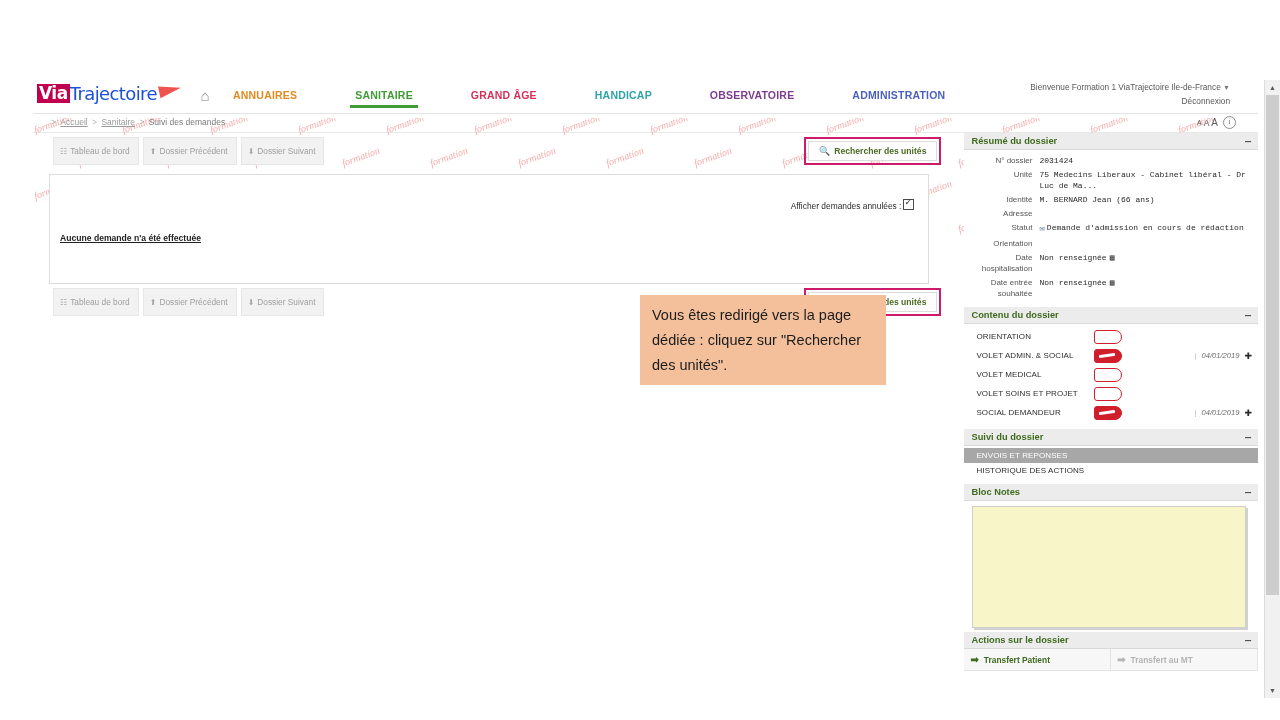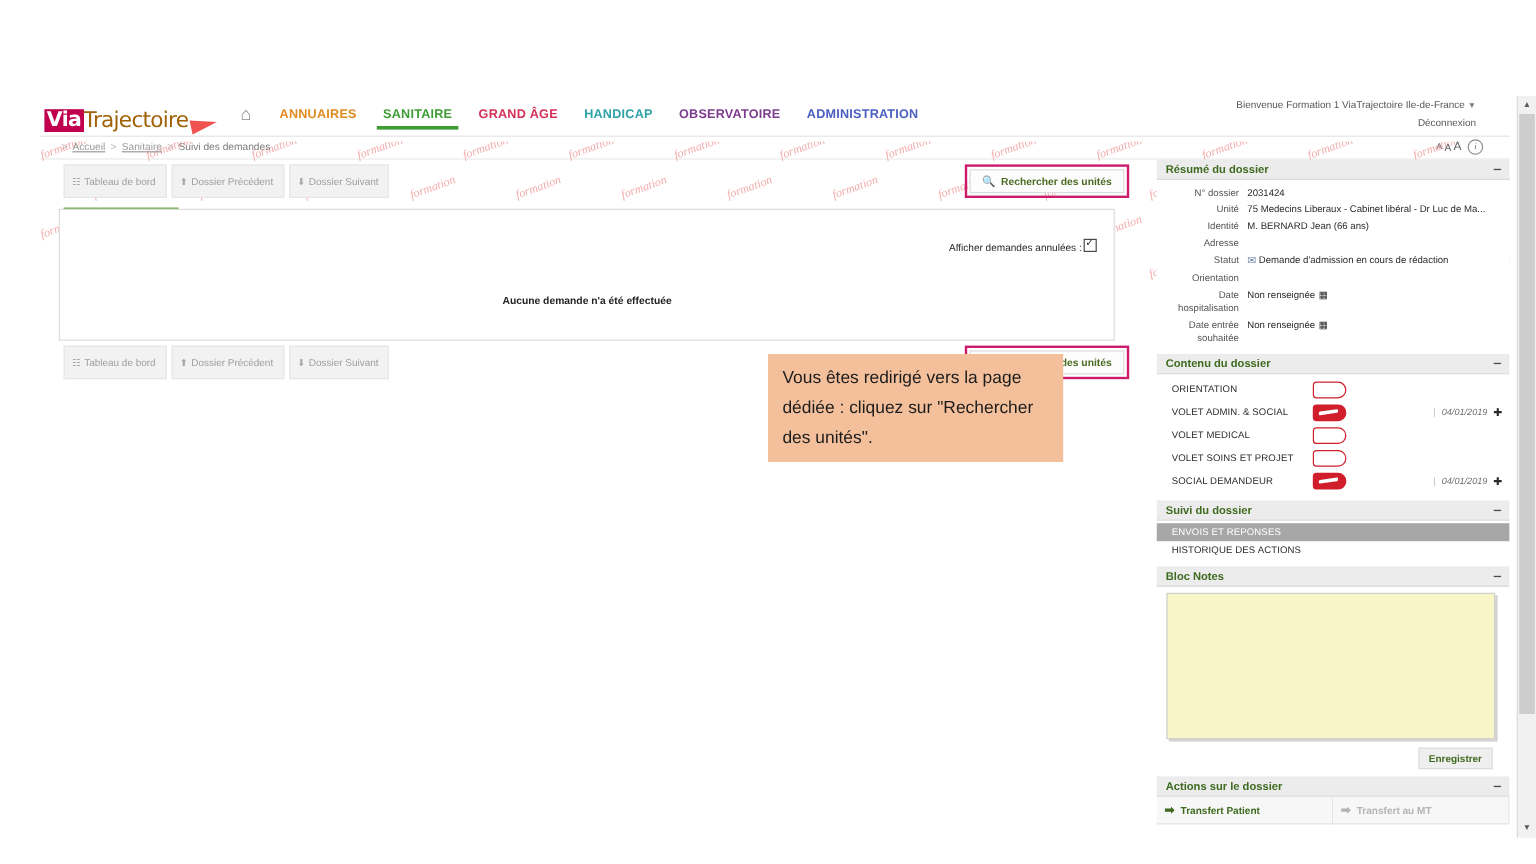--- a/index.html
+++ b/index.html
@@ -22,27 +22,27 @@
     overflow:hidden;pointer-events:none;z-index:5;
   }
   .wm{
     position:absolute;color:#f29b9b;font-size:10px;font-style:italic;
     font-family:"Liberation Serif", serif;
     transform:rotate(-20deg);white-space:nowrap;opacity:.85;
   }
 
   
   .hdr{position:relative;height:34px;}
-  .logo{position:absolute;left:4px;top:4px;height:26px;display:flex;align-items:flex-end;}
+  .logo{position:absolute;left:4px;top:4px;height:26px;display:flex;align-items:flex-start;}
   .logo .via{
     background:#c0004e;color:#fff;font-weight:bold;font-size:17px;
     letter-spacing:-.5px;padding:0 2px;line-height:19px;height:19px;
     display:inline-block;font-family:"DejaVu Sans", sans-serif;
   }
-  .logo .traj{color:#a16207;font-size:18px;letter-spacing:-.6px;line-height:19px;
+  .logo .traj{color:#1d4ed8;font-size:18px;letter-spacing:-.6px;line-height:19px;
     font-family:"DejaVu Sans", sans-serif;}
   .logo .arrow{
     margin-left:2px;width:0;height:0;border-top:6px solid transparent;
     border-bottom:6px solid transparent;border-left:22px solid #ef5350;
     transform:rotate(-12deg);
   }
 
   .topnav{position:absolute;left:155px;top:4px;display:flex;align-items:center;gap:0;}
   .navhome{width:34px;text-align:center;color:#8a8a8a;font-size:15px;line-height:24px;}
   .navitem{
@@ -118,35 +118,35 @@
     position:relative;
   }
   .cbrow{text-align:right;font-size:8.4px;color:#2b2b2b;padding-right:4px;}
   .cbrow .box{
     display:inline-block;width:9px;height:9px;border:1px solid #4a4a4a;background:#fff;
     vertical-align:-1px;margin-left:2px;position:relative;
   }
   .cbrow .box::after{
     content:"✓";position:absolute;left:0px;top:-3px;font-size:9px;color:#2b2b2b;
   }
-  .emptymsg{text-align:center;font-size:8.6px;font-weight:bold;color:#222;margin-top:34px;}
+  .emptymsg{text-align:left;font-size:8.6px;font-weight:bold;color:#222;margin-top:22px;text-decoration:underline;}
 
   
   .panel{margin-bottom:3px;}
   .ptitle{
     background:#ececec;color:#3e6b1f;font-weight:bold;font-size:9.3px;
     padding:3px 7px;display:flex;justify-content:space-between;align-items:center;
     border-bottom:1px solid #dadada;
   }
   .ptitle .minus{color:#4c4c4c;font-weight:bold;font-size:11px;line-height:6px;}
   .pbody{background:#fff;padding:3px 0 4px;}
 
   .frow{display:flex;font-size:8px;line-height:11px;padding:1.5px 0;}
   .flabel{width:68px;text-align:right;color:#555;padding-right:7px;flex:0 0 68px;}
-  .fval{color:#2a2a2a;flex:1;padding-right:6px;}
+  .fval{color:#2a2a2a;flex:1;padding-right:6px;font-family:Liberation Mono, monospace;}
   .cal{display:inline-block;margin-left:3px;color:#2b2b2b;font-size:8px;}
   .statico{display:inline-block;margin-right:2px;color:#6a7fa5;font-size:9px;vertical-align:-1px;}
 
   
   .crow{display:flex;align-items:center;font-size:8px;padding:2.5px 0 2.5px 12px;color:#2c2c2c;}
   .cname{width:118px;letter-spacing:.1px;}
   .badge{
     width:26px;height:12px;border:1.6px solid #d01e2a;border-radius:3px 7px 7px 3px;
     background:#fff;position:relative;
   }
@@ -208,21 +208,21 @@
 
     <div class="hdr">
       <div class="logo">
         <span class="via">Via</span>
           <span class="traj">Trajectoire</span>
         <span class="arrow"></span>
       </div>
 
       <div class="topnav">
         <div class="navhome">⌂</div>
-        <div id="navslot" style="display:flex;">
+        <div id="navslot" style="display:flex;gap:36px;">
             <div class="navitem" style="color: rgb(224, 139, 34);"><span>ANNUAIRES</span></div>
             <div class="navitem active" style="color: rgb(63, 156, 53);"><span>SANITAIRE</span><span class="uline"></span></div>
             <div class="navitem" style="color: rgb(212, 48, 90);"><span>GRAND ÂGE</span></div>
             <div class="navitem" style="color: rgb(47, 163, 168);"><span>HANDICAP</span></div>
             <div class="navitem" style="color: rgb(125, 60, 143);"><span>OBSERVATOIRE</span></div>
             <div class="navitem" style="color: rgb(75, 95, 192);"><span>ADMINISTRATION</span></div>
           </div>
       </div>
 
       <div class="welcome">
@@ -457,23 +457,20 @@
             </div>
         </div>
 
         <div class="panel">
           <div class="ptitle">
             <span>Bloc Notes</span>
             <span class="minus">‒</span>
           </div>
           <div class="pbody" style="padding:0;">
             <div class="notearea"></div>
-            <div class="noterow">
-              <span class="savebtn">Enregistrer</span>
-            </div>
           </div>
         </div>
 
         <div class="panel">
           <div class="ptitle">
             <span>Actions sur le dossier</span>
             <span class="minus">‒</span>
           </div>
           <div class="agrid" id="actionslot">
               <div class="acell">

